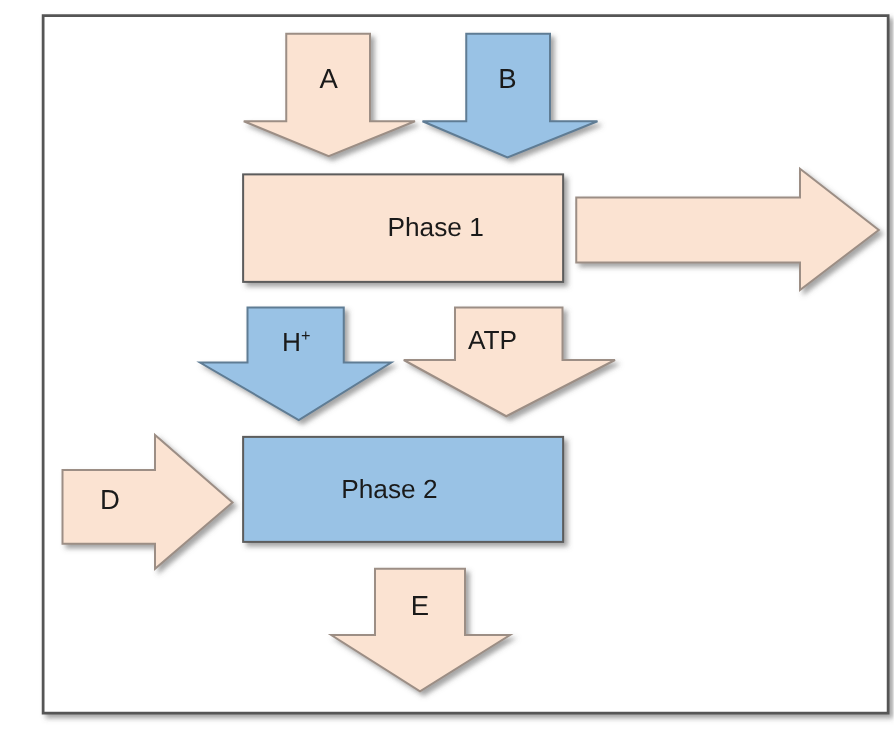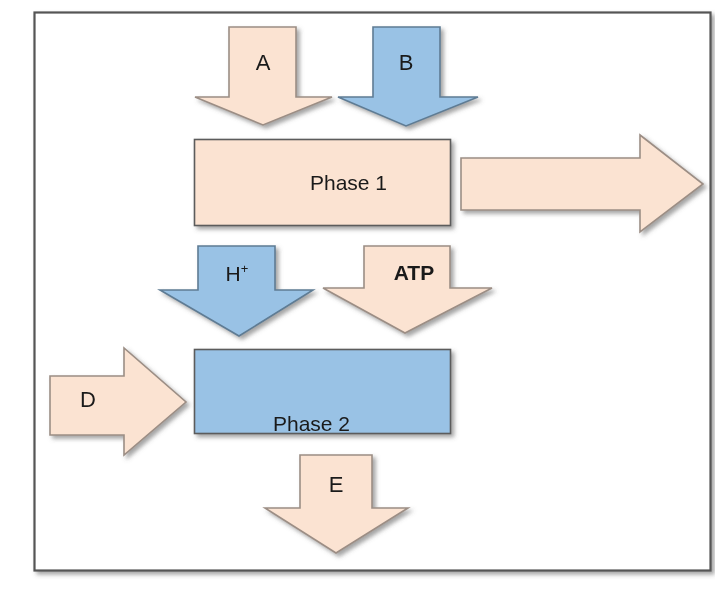--- a/index.html
+++ b/index.html
@@ -69,21 +69,21 @@
 
   <div class="lbl lbl-lg" style="left:243px; top:52px; width:40px;">A</div>
 
   <div class="lbl lbl-lg" style="left:386px; top:52px; width:40px;">B</div>
 
   <div class="lbl lbl-md" style="left:194px; top:172px; width:309px;">Phase 1</div>
 
 
   <div class="lbl lbl-md" style="left:207px; top:262px; width:60px;"><span>H</span><sup>+</sup></div>
 
-  <div class="lbl lbl-md" style="left:382px; top:262px; width:64px;font-weight:bold;">ATP</div>
+  <div class="lbl lbl-md" style="left:362px; top:262px; width:64px;">ATP</div>
 
   <div class="lbl lbl-lg" style="left:68px; top:389px; width:40px;">D</div>
 
-  <div class="lbl lbl-md" style="left:194px; top:381px; width:235px;margin-top:32px;">Phase 2</div>
+  <div class="lbl lbl-md" style="left:194px; top:381px; width:235px;">Phase 2</div>
 
   <div class="lbl lbl-lg" style="left:316px; top:474px; width:40px;">E</div>
 
 </div>
 
 </body></html>

